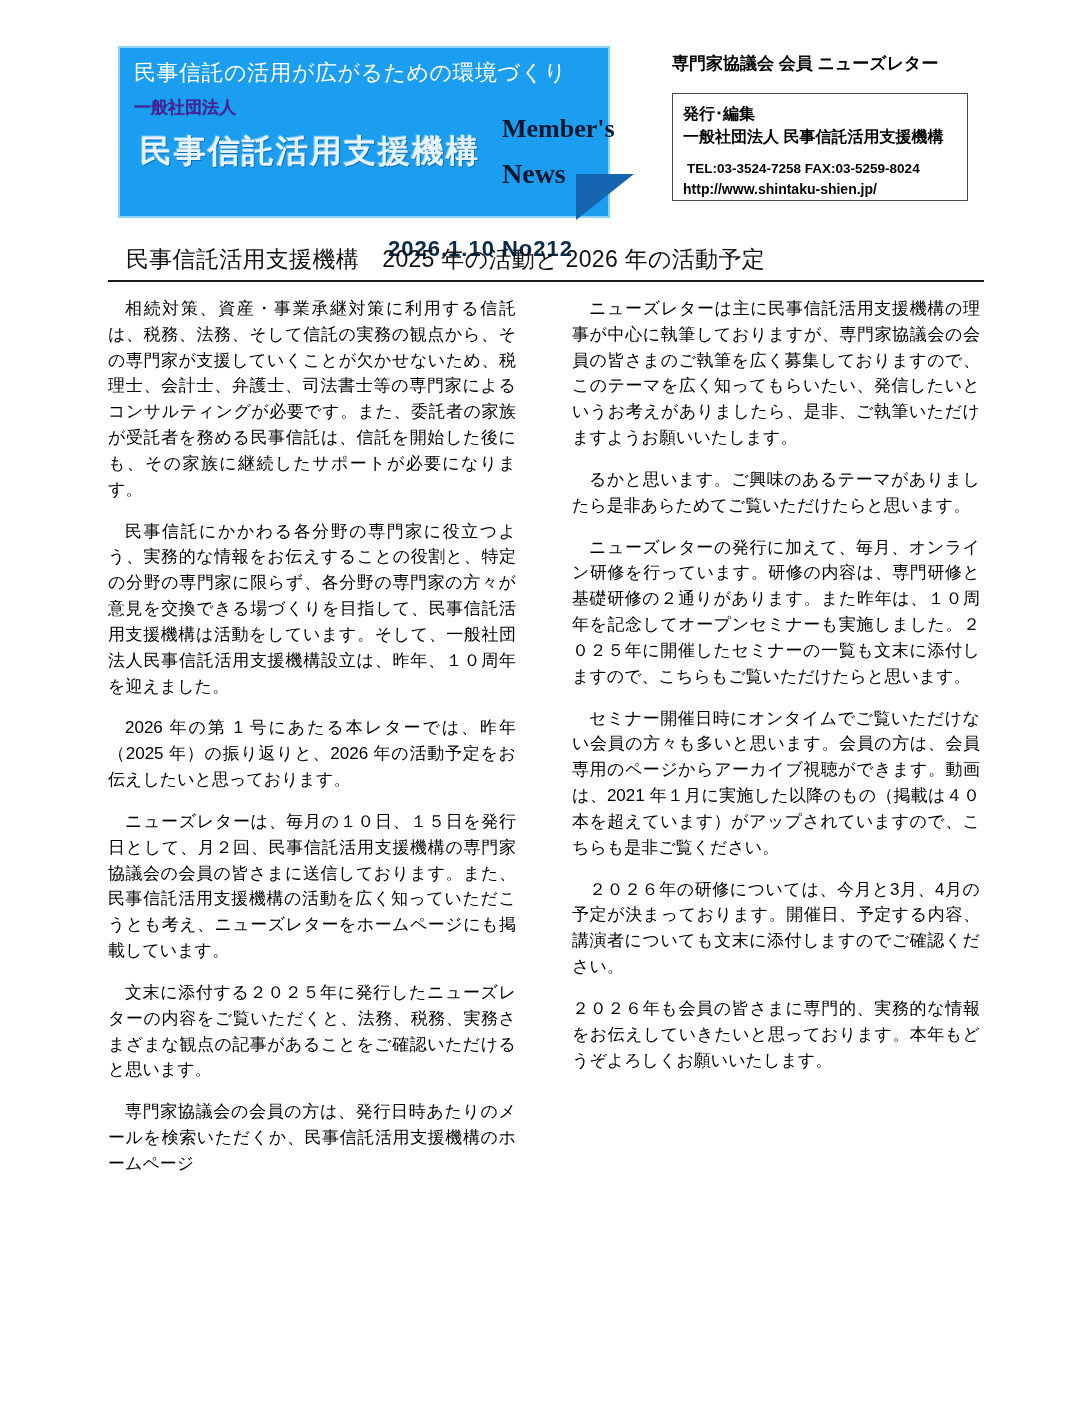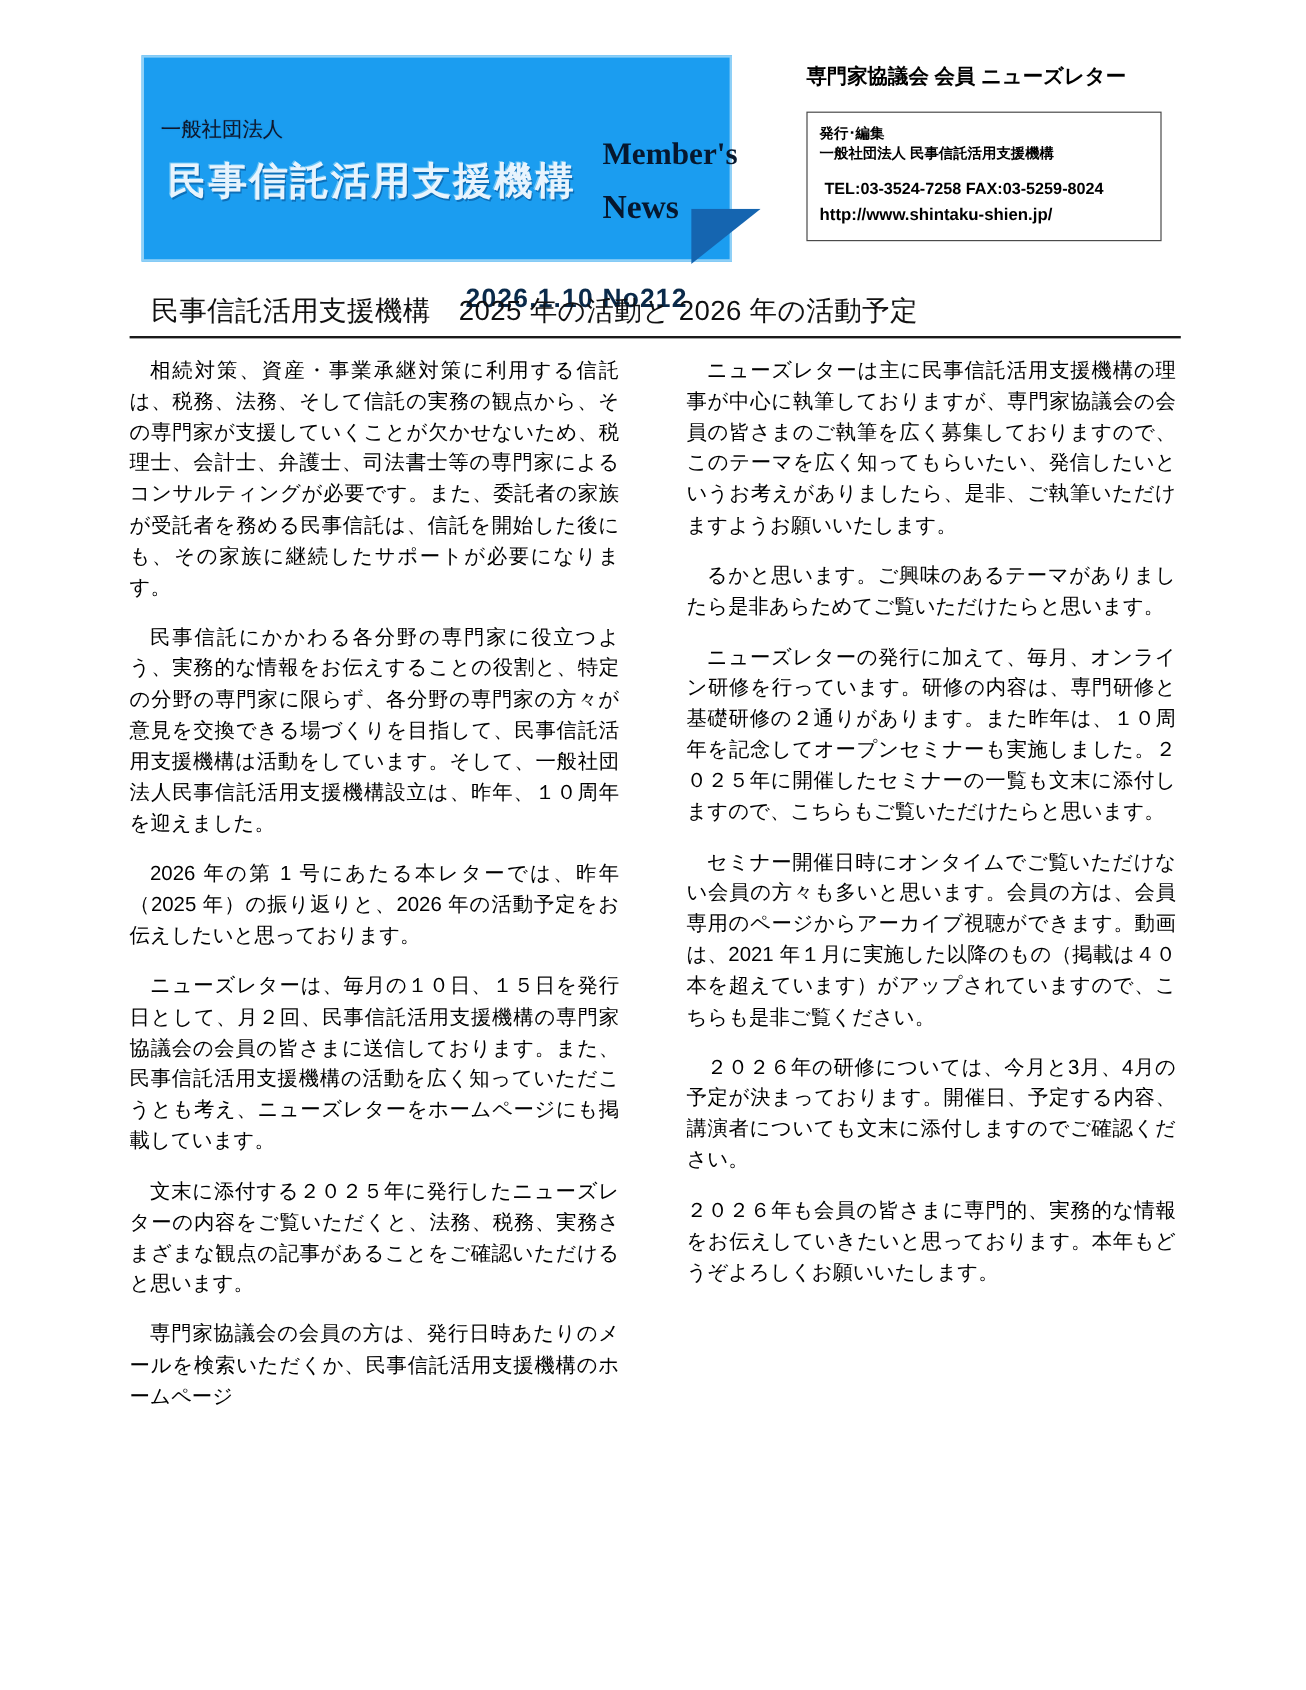--- a/index.html
+++ b/index.html
@@ -68,22 +68,22 @@
     color: #ffffff;
     letter-spacing: 0.5px;
     white-space: nowrap;
   }
   .banner-line2 {
     position: absolute;
     left: 14px;
     top: 48px;
     font-family: "Liberation Sans", "DejaVu Sans", sans-serif;
     font-size: 17px;
-    color: #0f172a;
-    font-weight: normal;
+    color: #4c1d95;
+    font-weight: bold;
     text-shadow: 0 0 1px #0d6fb8;
     white-space: nowrap;
   }
   .banner-org {
     position: absolute;
     left: 20px;
     top: 82px;
     font-family: "Liberation Sans", "DejaVu Sans", sans-serif;
     font-size: 32px;
     font-weight: bold;
@@ -141,21 +141,21 @@
   }
   .info-box {
     border: 1px solid #4a4a4a;
     box-sizing: border-box;
     width: 296px;
     height: 108px;
     padding: 9px 0 0 10px;
     font-family: "Liberation Sans", "DejaVu Sans", sans-serif;
   }
   .info-line {
-    font-size: 12px;
+    font-size: 16px;
     font-weight: bold;
     line-height: 1.42;
     white-space: nowrap;
   }
   .info-gap { height: 11px; }
   .info-contact {
     font-size: 13.5px;
     font-weight: bold;
     line-height: 1.45;
     white-space: nowrap;
@@ -216,20 +216,21 @@
   .col p.no-indent { text-indent: 0; }
 </style>
 </head>
 <body>
 
 <div class="header">
 
   <div class="banner-wrap">
     <div class="banner">
       <div class="tail-shape"></div>
+      <div class="banner-line1">民事信託の活用が広がるための環境づくり</div>
       <div class="banner-line2">一般社団法人</div>
       <div class="banner-org">民事信託活用支援機構</div>
       <div class="banner-members">Member's</div>
       <div class="banner-news">News</div>
       <div class="banner-issue">2026.1.10   No212</div>
     </div>
   </div>
 
   <div class="hdr-right">
     <div class="hdr-kicker">専門家協議会  会員  ニューズレター</div>

